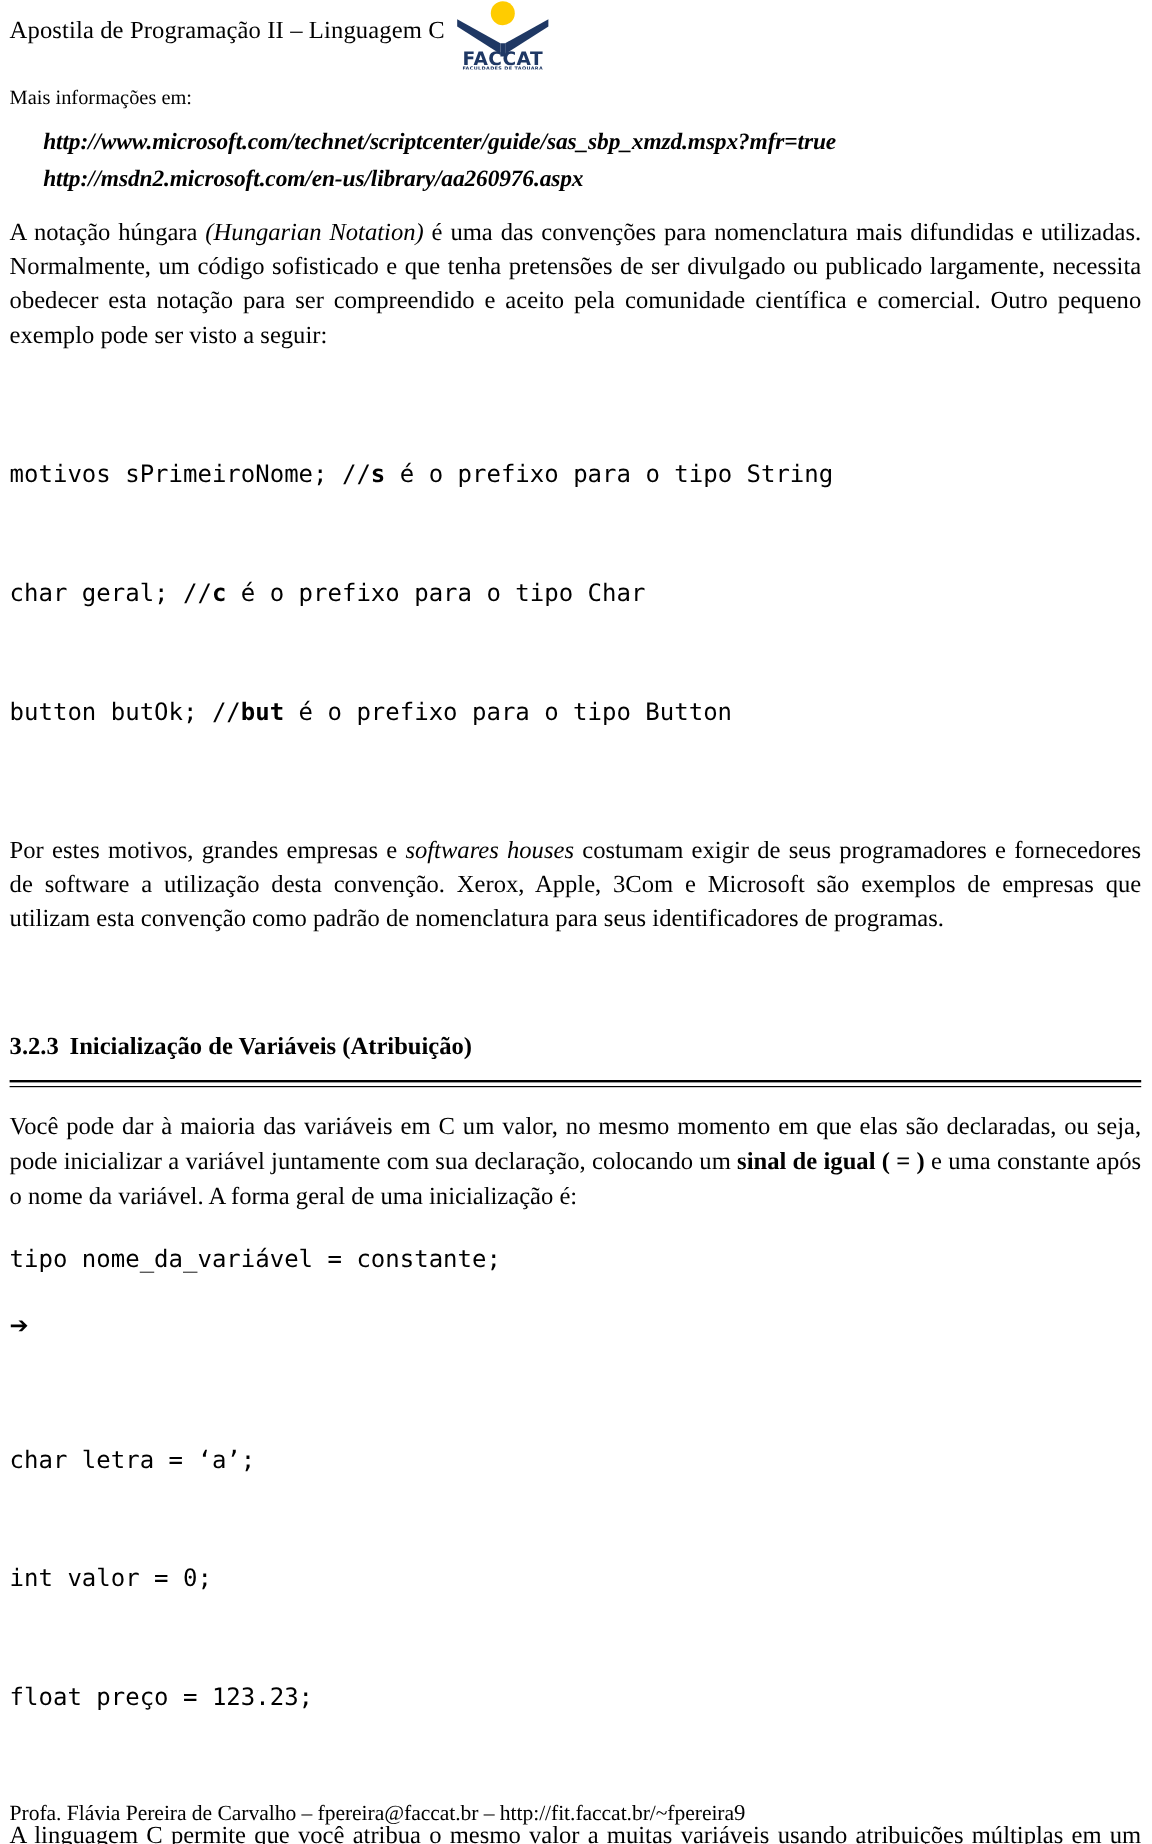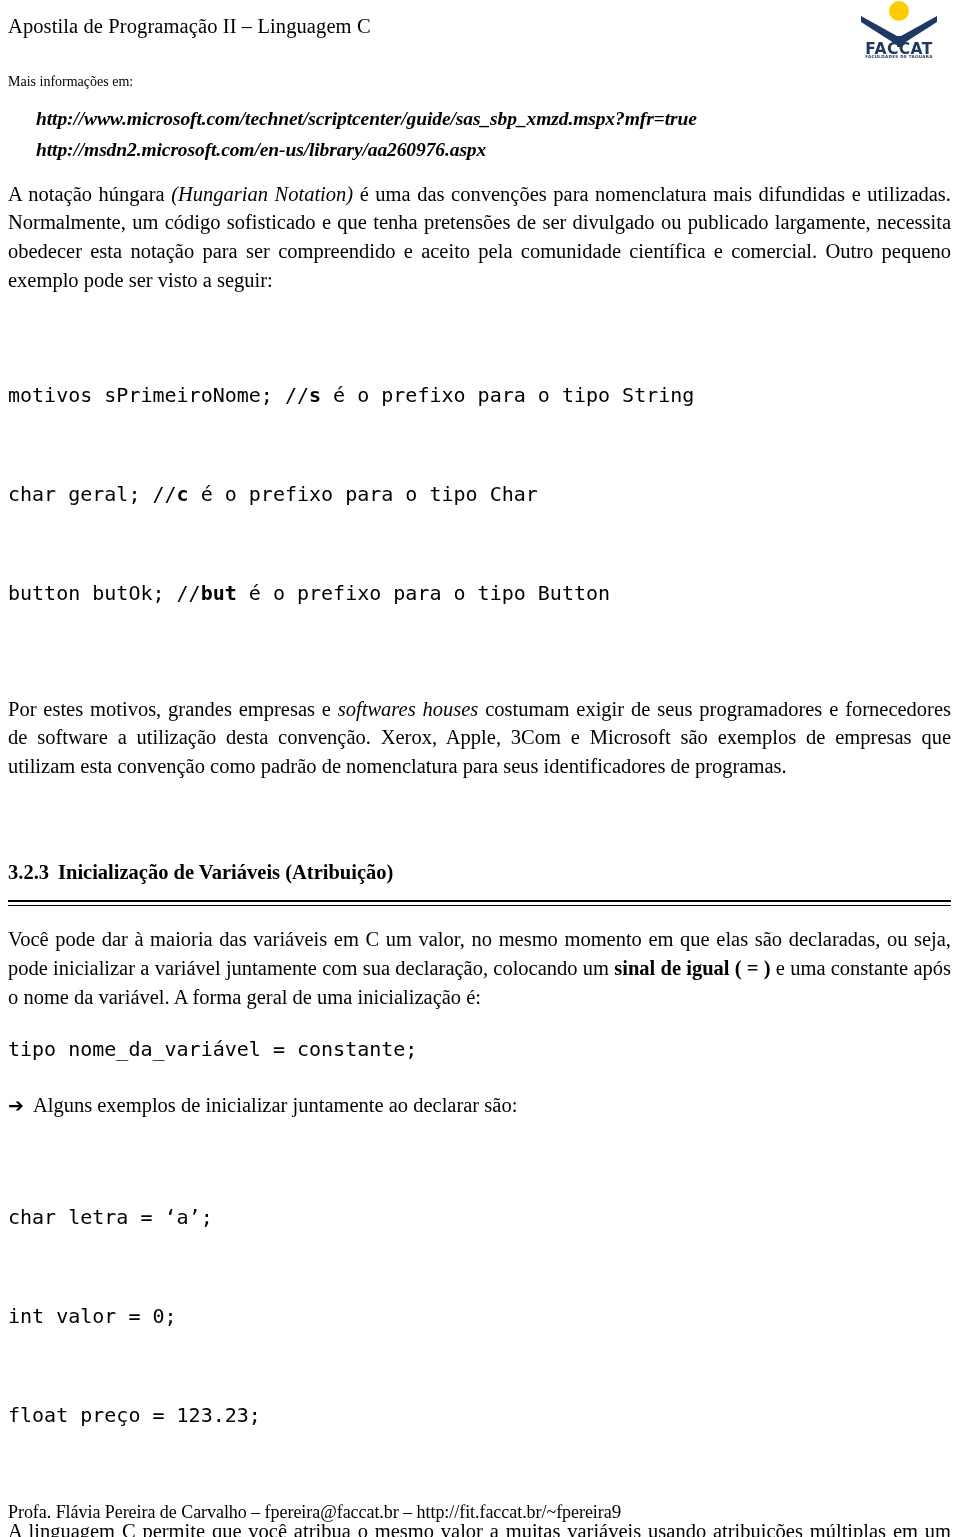--- a/index.html
+++ b/index.html
@@ -22,21 +22,20 @@
     padding: 0 5px 0 5px;
     box-sizing: border-box;
   }
 
   
   .header {
     position: relative;
     height: 62px;
     display: flex;
     align-items: flex-start;
-    justify-content: space-between;
   }
   .header-title {
     font-size: 20.5px;
     line-height: 1.2;
     padding-top: 14px;
     padding-left: 3px;
     letter-spacing: .1px;
     white-space: nowrap;
   }
 
@@ -54,21 +53,21 @@
   .content {
     padding: 0 4px 0 3px;
   }
   p, .line {
     margin: 0;
     font-size: 20.5px;
     line-height: 28.5px;
   }
   .lead {
     margin-top: 6px;
-    font-size: 14px;
+    font-size: 17px;
   }
   .url {
     font-style: italic;
     font-weight: bold;
     font-size: 19.5px;
     line-height: 31px;
     letter-spacing: -0.1px;
     margin-left: 28px;
   }
   .para {
@@ -208,21 +207,20 @@
     </p>
 
     <div class="sp22"></div>
 
     <div class="code">tipo nome_da_variável = constante;</div>
 
     <div class="sp28"></div>
 
     <div class="arrow-line">
       <span class="arrow-glyph">➔</span>
-      <span>Alguns exemplos de inicializar juntamente ao declarar são:</span>
     </div>
 
     <div class="sp18"></div>
 
     <div class="code">
       <div>char letra = ‘a’;</div>
       <div>int valor = 0;</div>
       <div>float preço = 123.23;</div>
     </div>
 

